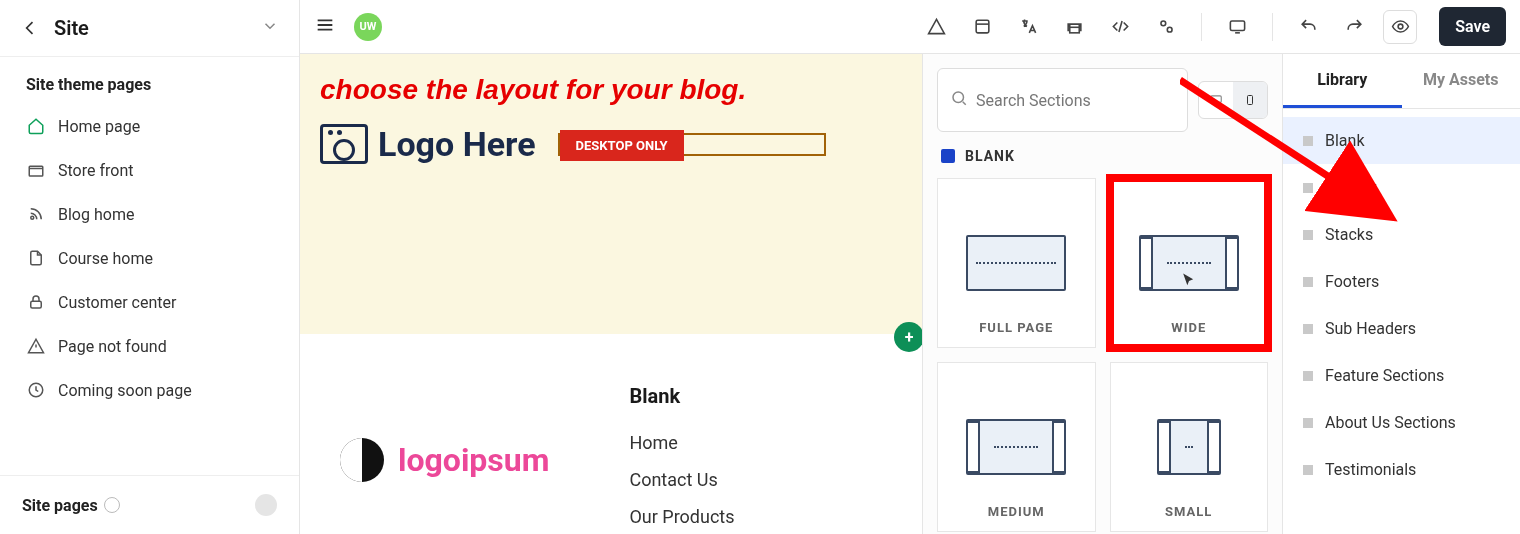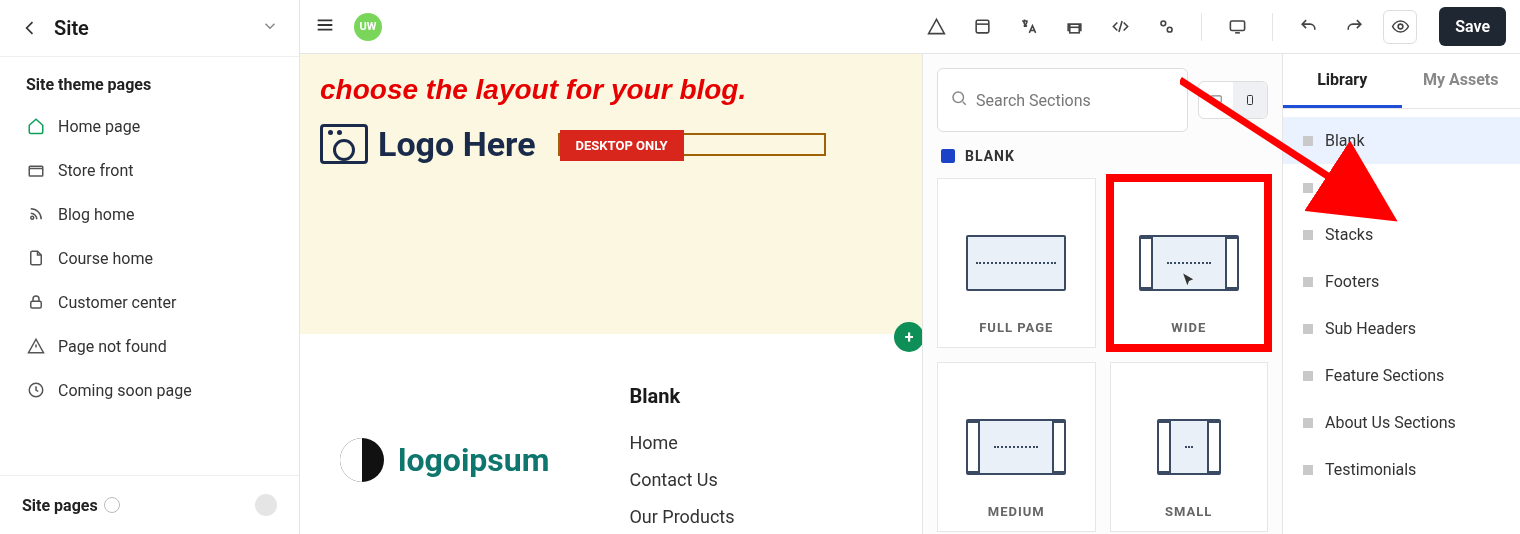--- a/index.html
+++ b/index.html
@@ -43,21 +43,21 @@
   .annot { color:#e60000; font-weight:800; font-size:28px; font-style:italic; font-family: Arial, sans-serif; margin-bottom:18px; white-space:nowrap;}
   .logo-row { display:flex; align-items:center; gap:22px; }
   .logo-box { display:flex; align-items:center; gap:10px; font-weight:700; font-size:34px; color:#1a2a4a; }
   .logo-frame { width:48px;height:40px;border:3px solid #1a2a4a;border-radius:4px;display:flex;align-items:flex-end;justify-content:center;position:relative; }
   .logo-frame::before{content:"";position:absolute;top:3px;left:5px;width:5px;height:5px;border-radius:50%;background:#1a2a4a;box-shadow:9px 0 #1a2a4a;}
   .gear { width:22px;height:22px;border:3px solid #1a2a4a;border-radius:50%; position:relative;}
   .desktop-only { background:#d9261c; color:#fff; font-size:13px; font-weight:700; padding:6px 14px; border:2px solid #d9261c; position:relative;}
   .desktop-wrap { border:2px solid #a16207; padding-right:140px;}
   .add-btn { position:absolute; right:-2px; top:268px; width:30px;height:30px; background:#0d8f57; color:#fff; border-radius:50%; display:flex;align-items:center;justify-content:center; font-weight:700; z-index:5;}
   .site-body { padding:50px 40px; display:flex; gap:80px;}
-  .logo2 { display:flex; align-items:center; gap:14px; font-weight:700; font-size:32px; color:#0f766e; }
+  .logo2 { display:flex; align-items:center; gap:14px; font-weight:700; font-size:32px; color:#ec4899; }
   .logo2 .mark { width:44px;height:44px; position:relative;}
   .logo2 .mark::before{content:"";position:absolute;inset:0;border-radius:50%;background:#111;}
   .logo2 .mark::after{content:"";position:absolute;top:0;left:0;width:22px;height:44px;border-radius:44px 0 0 44px;background:#fff;}
   .pages-col .hdr { font-weight:700; font-size:20px; margin-bottom:16px;}
   .pages-col .lnk { font-size:18px; color:#333; padding:8px 0;}
 
   
   .arrow-svg { position:absolute; top:60px; left:880px; pointer-events:none; z-index:50;}
 
   

